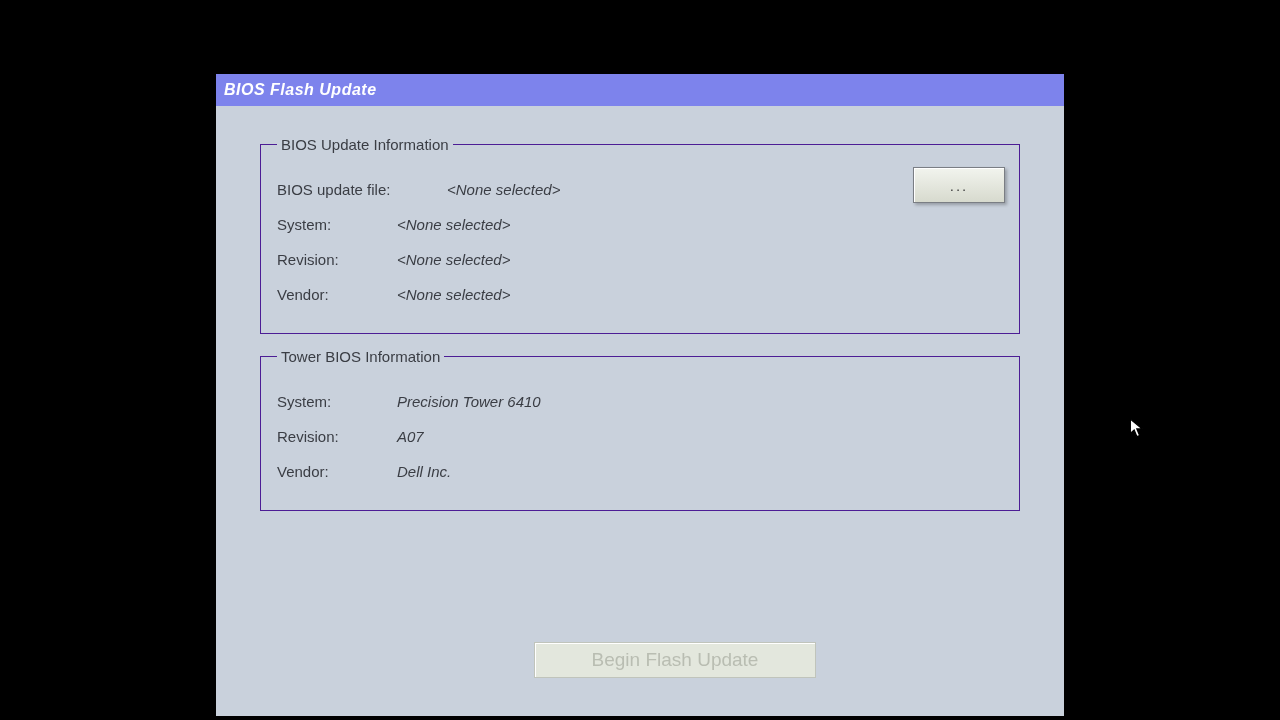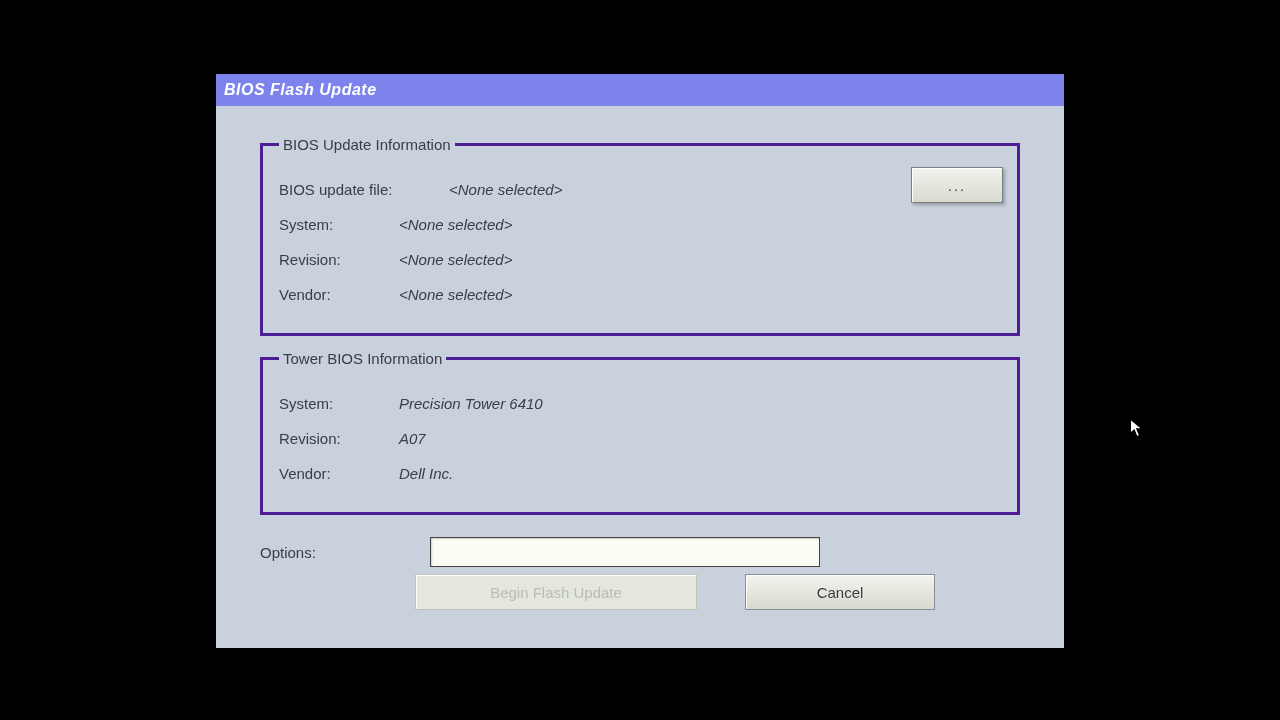--- a/index.html
+++ b/index.html
@@ -10,41 +10,41 @@
     background: #000;
     font-family: Verdana, Geneva, sans-serif;
     font-size: 15px;
     overflow: hidden;
   }
   .dialog {
     position: absolute;
     left: 216px;
     top: 74px;
     width: 848px;
-    height: 574px;
+    height: 642px;
     background: #c9d1dc;
     box-sizing: border-box;
   }
   .titlebar {
     height: 32px;
     background: linear-gradient(#7d83ec, #7d83ec);
     color: #fff;
     font-weight: bold;
     font-size: 16px;
     line-height: 32px;
     padding-left: 8px;
     letter-spacing: 0.5px;
     font-style: italic;
   }
   .body {
     padding: 16px 40px 0 40px;
     color: #3a3d44;
   }
   fieldset.group {
-    border: 3px solid #4c1d95;
+    border: 1px solid #4c1d95;
     margin: 14px 4px 6px 4px;
     padding: 10px 16px 12px 16px;
     position: relative;
   }
   fieldset.group legend {
     padding: 0 4px;
     font-size: 15px;
     color: #3a3d44;
   }
   .row {
@@ -102,21 +102,21 @@
     justify-content: center;
     gap: 48px;
     padding-left: 70px;
   }
   .btn {
     width: 282px;
     height: 36px;
     border: 1px solid #8a8f97;
     background: linear-gradient(#f2f4ee, #d7dace);
     box-shadow: inset 1px 1px 0 #fff;
-    font-size: 15px;
+    font-size: 19px;
     color: #3a3d44;
     cursor: pointer;
     font-family: inherit;
   }
   .btn.cancel {
     width: 190px;
   }
   .btn.disabled {
     color: #b9bdb2;
     background: #e3e7dd;
@@ -177,32 +177,25 @@
       <div class="row">
         <span class="label">Revision:</span>
         <span class="value">A07</span>
       </div>
       <div class="row">
         <span class="label">Vendor:</span>
         <span class="value">Dell Inc.</span>
       </div>
     </fieldset>
 
-    <div class="options-row">
-      <span class="olabel">Options:</span>
-      <input class="options-input" type="text" value="" style="">
-    </div>
 
   </div>
 
   <div class="button-row">
     <button class="btn disabled">
       <span>Begin Flash Update</span>
     </button>
-    <button class="btn cancel">
-      <span>Cancel</span>
-    </button>
   </div>
 
   <svg class="cursor" viewBox="0 0 16 20">
     <path d="M1 1 L1 14 L4.5 11 L7 17 L9.5 16 L7 10 L12 10 Z" fill="#fff" stroke="#000" stroke-width="1.2"></path>
   </svg>
 </div>
 
 </body></html>

